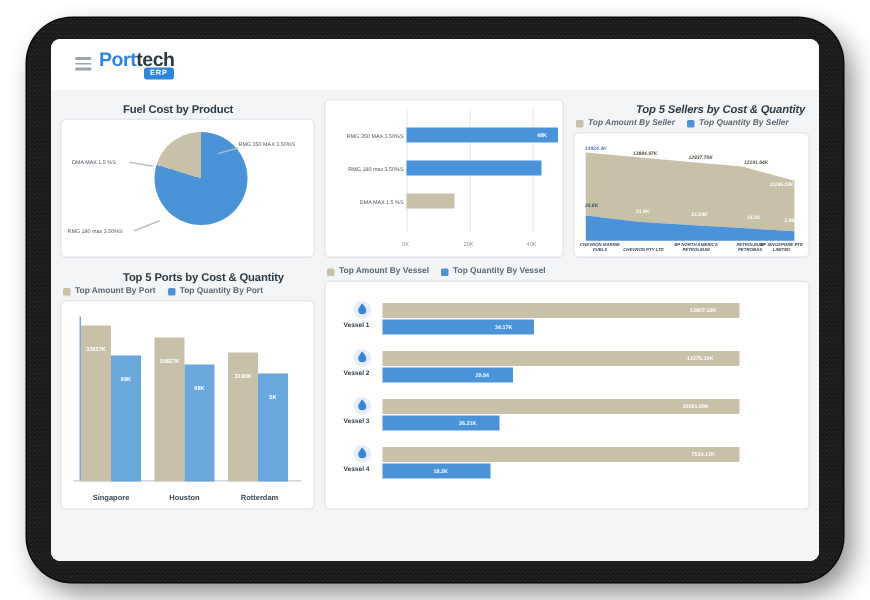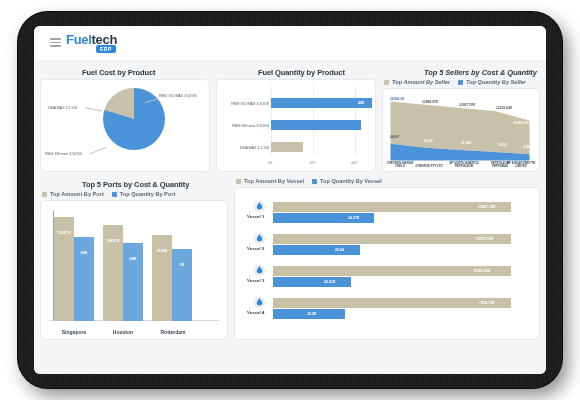--- a/index.html
+++ b/index.html
@@ -22,21 +22,21 @@
          padding:1px 4px;border-radius:2px;letter-spacing:.5px;}
 
   .board{position:absolute;left:0;top:34px;right:0;bottom:0;background:#f4f5f7;padding:6px;box-sizing:border-box;}
 
   .row{display:flex;gap:6px;}
   .row.top{height:106px;}
   .row.bot{height:162px;margin-top:6px;}
 
   .panel{background:#f4f5f7;display:flex;flex-direction:column;}
   .p1{width:170px;} .p2{width:160px;} .p3{flex:1;font-style:italic;}
-  .p4{width:188px;} .p5{flex:1;}
+  .p4{width:170px;} .p5{flex:1;}
 
   .ptitle{font-size:7.5px;font-weight:700;color:#2b3a45;margin:2px 0 2px 2px;letter-spacing:-.1px;padding-left:40px;}
   .legend{display:flex;gap:8px;margin:0 0 3px 2px;align-items:center;}
   .legend span.sw{width:5px;height:5px;display:inline-block;border-radius:1px;margin-right:3px;}
   .legend .li{display:flex;align-items:center;font-size:5.6px;color:#5b6873;font-weight:600;}
   .card{flex:1;background:#fff;border:1px solid #e6e8eb;border-radius:4px;position:relative;overflow:hidden;}
 
   
   .pie{position:absolute;left:62px;top:8px;width:62px;height:62px;border-radius:50%;
        background:conic-gradient(from 0deg,#4a93d9 0deg 287deg,#c9c0a8 287deg 360deg);}
@@ -70,21 +70,21 @@
 <div id="device">
   <div id="screen">
 
     <div class="hdr">
       <div class="burger">
           <i></i>
           <i></i>
           <i></i>
         </div>
       <div class="logo">
-        <span class="a">Fuel</span><span class="b">tech</span>
+        <span class="a">Port</span><span class="b">tech</span>
       </div>
       <div class="badge">ERP</div>
     </div>
 
     <div class="board">
 
       <div class="row top">
 
         <div class="panel p1">
           <div class="ptitle">Fuel Cost by Product</div>
@@ -93,21 +93,20 @@
             <div class="plabel" style="left:7px;top:26px;">DMA MAX 1.5 %S</div>
             <div class="leader" style="left:45px;top:29px;width:16px;transform:rotate(10deg);"></div>
             <div class="plabel" style="left:118px;top:14px;">RMG 350 MAX 3.50%S</div>
             <div class="leader" style="left:104px;top:20px;width:14px;transform:rotate(-16deg);"></div>
             <div class="plabel" style="left:4px;top:72px;">RMG 180 max 3.50%S</div>
             <div class="leader" style="left:48px;top:70px;width:18px;transform:rotate(-22deg);"></div>
           </div>
         </div>
 
         <div class="panel p2">
-          <div class="ptitle">Fuel Quantity by Product</div>
           <div class="card">
             <div class="gl" style="left:54px;top:6px;bottom:16px;"></div>
             <div class="gl" style="left:96px;top:6px;bottom:16px;"></div>
             <div class="gl" style="left:138px;top:6px;bottom:16px;"></div>
 
             <div class="hb-cat" style="left:2px;top:22px;width:50px;">RMG 350 MAX 3.50%S</div>
             <div class="hb" style="left:54px;top:18px;width:101px;background:#4a93d9;"></div>
             <div class="hb-val" style="left:141px;top:21px;">48K</div>
 
             <div class="hb-cat" style="left:2px;top:44px;width:50px;">RMG 180 max 3.50%S</div>

